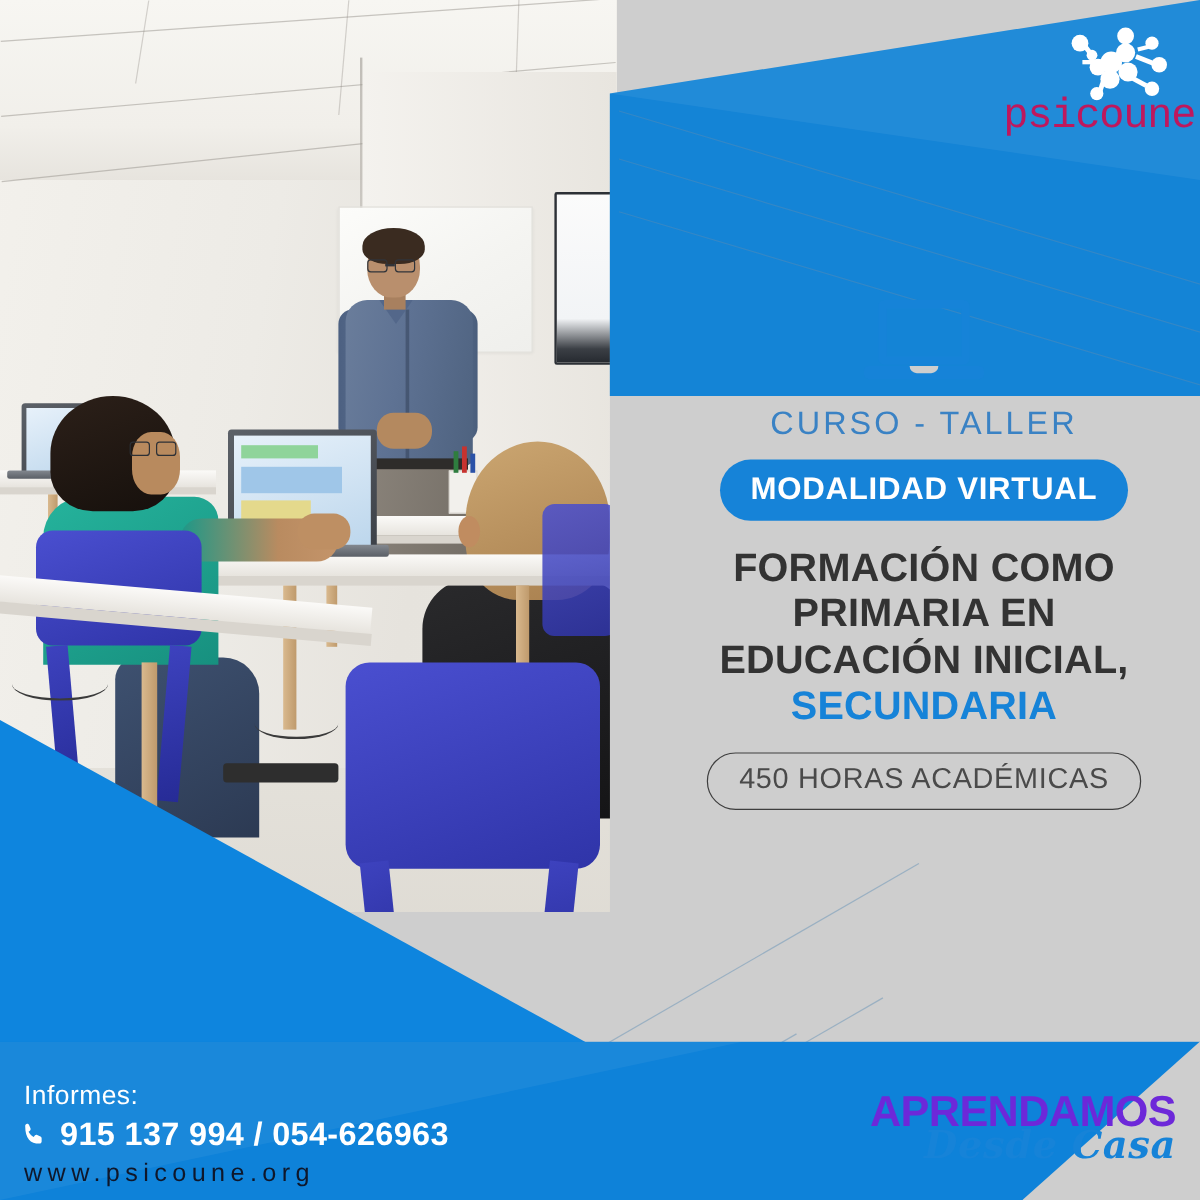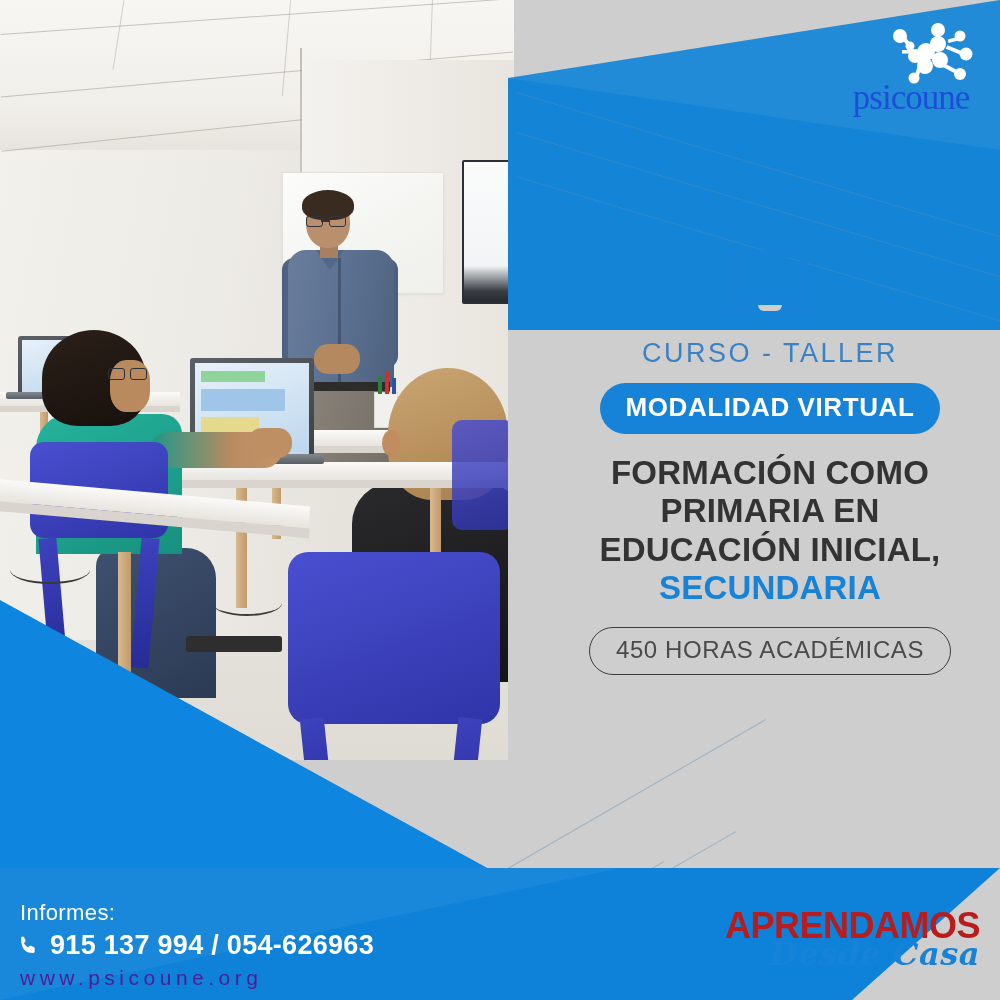--- a/index.html
+++ b/index.html
@@ -112,22 +112,22 @@
     clip-path:polygon(0 0,600px 330px,0 400px);}
   .blue-footer{position:absolute;left:0;top:868px;width:1000px;height:132px;background:#0E82D9;
     clip-path:polygon(0 0,1000px 0,1000px 132px,0 132px);}
   .footer-cut{position:absolute;left:0;top:868px;width:1000px;height:132px;background:#CECECE;
     clip-path:polygon(852px 132px,1000px 0,1000px 132px);}
   .footer-sh{position:absolute;left:0;top:868px;width:1000px;height:132px;
     background:rgba(255,255,255,.05);clip-path:polygon(0 0,620px 0,0 132px);}
 
   
   .logo{position:absolute;left:836px;top:22px;width:150px;height:92px;}
-  .logo-word{position:absolute;left:0;top:58px;width:150px;text-align:center;color:#1d4ed8;
-    font-family:Liberation Serif, serif;font-size:35px;letter-spacing:-1px;line-height:1;}
+  .logo-word{position:absolute;left:0;top:58px;width:150px;text-align:center;color:#be185d;
+    font-family:Liberation Mono, monospace;font-size:35px;letter-spacing:-1px;line-height:1;}
   .mol{position:absolute;left:44px;top:0;width:96px;height:62px;}
 
   
   .content{position:absolute;left:560px;top:250px;width:420px;text-align:center;}
   .laptop-icon{width:100px;height:72px;margin:0 auto 16px;position:relative;}
   .lp-screen{position:absolute;left:12px;top:0;width:76px;height:54px;border:7px solid #1683D8;
     border-radius:5px;box-sizing:border-box;background:transparent;}
   .lp-base{position:absolute;left:0;top:55px;width:100px;height:11px;background:#1683D8;border-radius:4px;}
   .lp-notch{position:absolute;left:38px;top:55px;width:24px;height:6px;background:#CECECE;border-radius:0 0 6px 6px;}
 
@@ -137,24 +137,24 @@
   .headline{margin-top:20px;font-weight:bold;font-size:33px;line-height:1.16;letter-spacing:.2px;color:#333333;}
   .headline .hl-blue{color:#1683D8;}
   .pill-out{display:inline-block;margin-top:20px;border:1.6px solid #3E3E3E;border-radius:24px;
     padding:8px 26px 10px;color:#4A4A4A;font-size:24px;letter-spacing:.6px;}
 
   
   .informes{position:absolute;left:20px;top:900px;color:#fff;font-size:22px;letter-spacing:.4px;}
   .phone-row{position:absolute;left:16px;top:930px;display:flex;align-items:center;gap:10px;}
   .phone-ic{width:24px;height:24px;}
   .phone-num{color:#fff;font-weight:bold;font-size:27px;letter-spacing:.3px;}
-  .weburl{position:absolute;left:20px;top:966px;color:#4c1d95;font-size:21px;letter-spacing:4.5px;}
+  .weburl{position:absolute;left:20px;top:966px;color:#0f172a;font-size:21px;letter-spacing:4.5px;}
 
   .slogan{position:absolute;right:20px;top:908px;text-align:right;}
-  .sl-1{color:#b91c1c;font-weight:bold;font-size:36px;letter-spacing:-.5px;line-height:1;}
+  .sl-1{color:#6d28d9;font-weight:bold;font-size:36px;letter-spacing:-.5px;line-height:1;}
   .sl-2{color:#1683D8;font-family:"DejaVu Serif", serif;font-style:italic;font-weight:bold;
     font-size:32px;line-height:1;margin-top:-6px;letter-spacing:.5px;margin-left:40px;}
 </style>
 </head>
 <body>
 
 <div class="poster">
 
   <div class="photo">
     <div class="ph-wall"></div>

